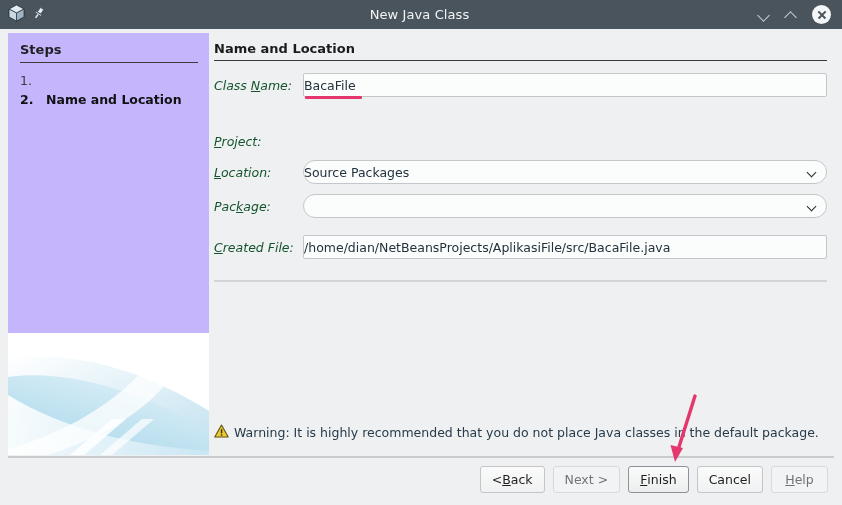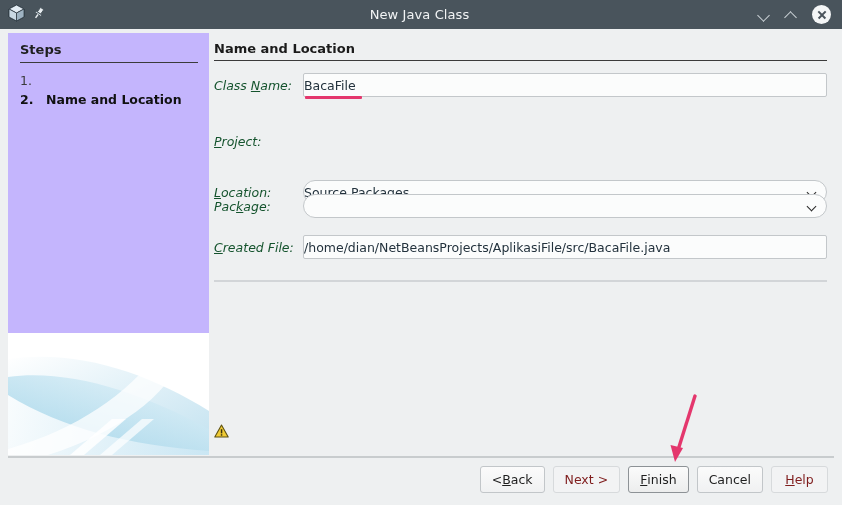--- a/index.html
+++ b/index.html
@@ -245,21 +245,21 @@
     align-items: center;
     justify-content: center;
     white-space: nowrap;
     cursor: pointer;
   }
   .btn.default {
     border-color: #8d9296;
     background: linear-gradient(#fbfbfb, #eceded);
   }
   .btn.disabled {
-    color: #7f1d1d;
+    color: #737373;
     border-color: #d7dadc;
     background: #f2f3f4;
     cursor: default;
   }
 
   
   .annot-underline {
     position: absolute;
     left: 305px; top: 96px;
     width: 57px; height: 3px;
@@ -350,21 +350,21 @@
     <span class="f-label"><span>Class </span><span class="mn">N</span><span>ame:</span></span>
     <div class="field">
       <span>BacaFile</span>
     </div>
   </div>
 
   <div class="form-row" style="top:96px;">
     <span class="f-label"><span></span><span class="mn">P</span><span>roject:</span></span>
   </div>
 
-  <div class="form-row" style="top:127px;margin-top:20px;">
+  <div class="form-row" style="top:127px;">
     <span class="f-label"><span></span><span class="mn">L</span><span>ocation:</span></span>
     <div class="field combo">
       <span>Source Packages</span>
       <span class="combo-arrow"></span>
     </div>
   </div>
 
   <div class="form-row" style="top:202px;">
     <span class="f-label"><span></span><span class="mn">C</span><span>reated File:</span></span>
     <div class="field">
@@ -383,20 +383,21 @@
   <div class="bottom-rule"></div>
 
   <div class="warn-row">
     <span>
       <svg width="15" height="14" viewBox="0 0 15 14">
         <polygon points="7.5,1 14.2,13 0.8,13" fill="#f0cb35" stroke="#5e5212" stroke-width="1.1" stroke-linejoin="round"></polygon>
         <rect x="6.8" y="5.2" width="1.5" height="4.2" fill="#3b3410"></rect>
         <rect x="6.8" y="10.2" width="1.5" height="1.5" fill="#3b3410"></rect>
       </svg>
     </span>
+    <span class="warn-text">Warning: It is highly recommended that you do not place Java classes in the default package.</span>
   </div>
 </div>
 
 <div class="footer-sep"></div>
 <div class="buttons">
   <div class="btn">
       <span>&lt; </span>
       <span class="mn">B</span>
       <span>ack</span>
     </div>

